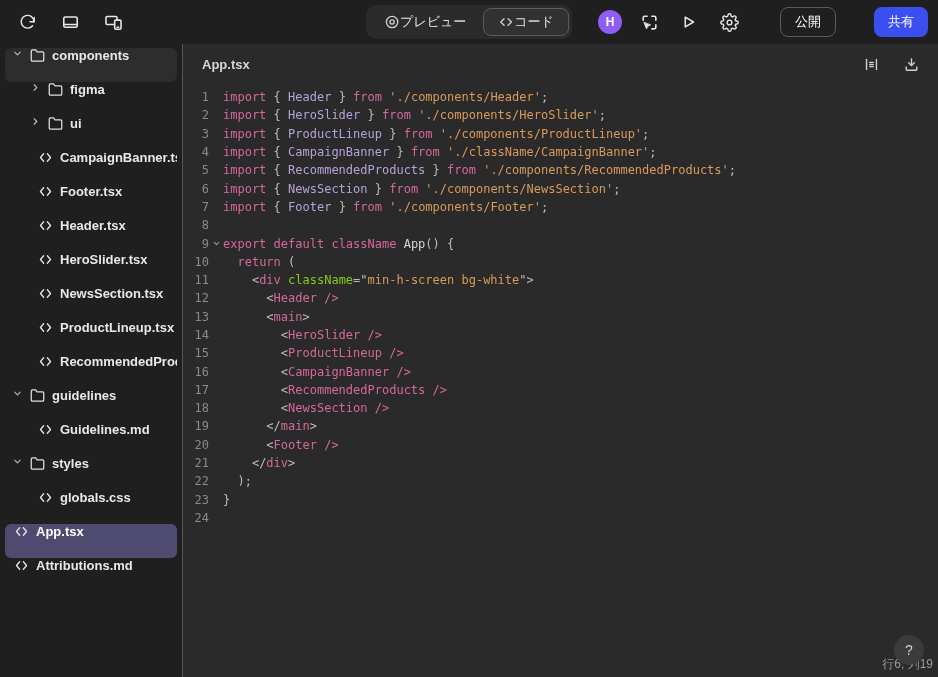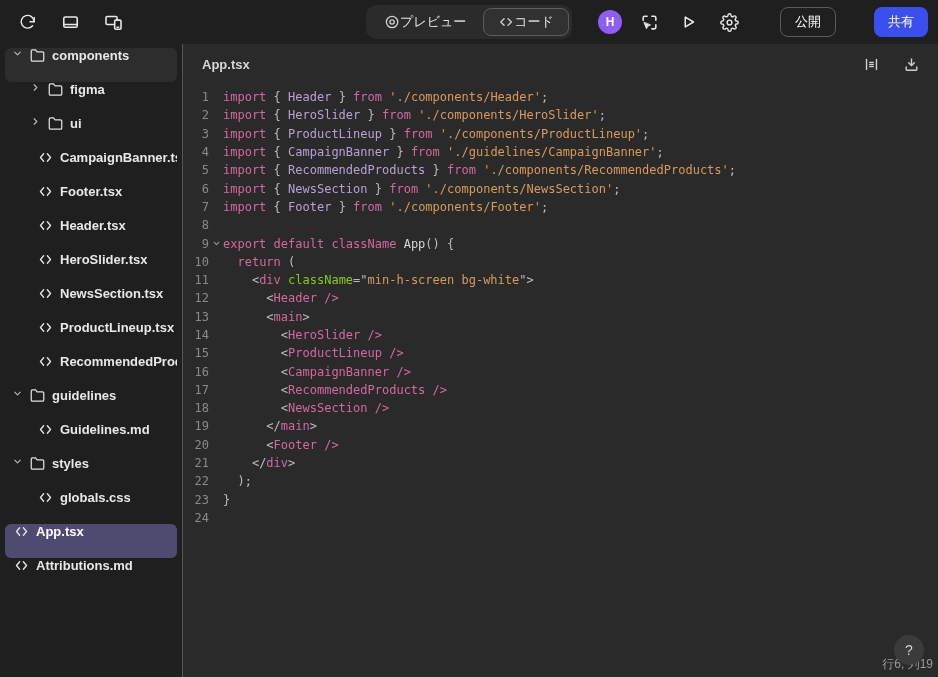--- a/index.html
+++ b/index.html
@@ -297,21 +297,21 @@
           <span class="code-text"><span class="t-kw">import</span><span class="t-pn"> { </span><span class="t-id">HeroSlider</span><span class="t-pn"> } </span><span class="t-kw">from</span><span class="t-pl"> </span><span class="t-str">'./components/HeroSlider'</span><span class="t-pn">;</span></span>
         </div>
         <div class="code-line">
           <span class="ln-num">3</span>
           <span class="ln-fold"></span>
           <span class="code-text"><span class="t-kw">import</span><span class="t-pn"> { </span><span class="t-id">ProductLineup</span><span class="t-pn"> } </span><span class="t-kw">from</span><span class="t-pl"> </span><span class="t-str">'./components/ProductLineup'</span><span class="t-pn">;</span></span>
         </div>
         <div class="code-line">
           <span class="ln-num">4</span>
           <span class="ln-fold"></span>
-          <span class="code-text"><span class="t-kw">import</span><span class="t-pn"> { </span><span class="t-id">CampaignBanner</span><span class="t-pn"> } </span><span class="t-kw">from</span><span class="t-pl"> </span><span class="t-str">'./guidelines/CampaignBanner'</span><span class="t-pn">;</span></span>
+          <span class="code-text"><span class="t-kw">import</span><span class="t-pn"> { </span><span class="t-id">CampaignBanner</span><span class="t-pn"> } </span><span class="t-kw">from</span><span class="t-pl"> </span><span class="t-str">'./className/CampaignBanner'</span><span class="t-pn">;</span></span>
         </div>
         <div class="code-line">
           <span class="ln-num">5</span>
           <span class="ln-fold"></span>
           <span class="code-text"><span class="t-kw">import</span><span class="t-pn"> { </span><span class="t-id">RecommendedProducts</span><span class="t-pn"> } </span><span class="t-kw">from</span><span class="t-pl"> </span><span class="t-str">'./components/RecommendedProducts'</span><span class="t-pn">;</span></span>
         </div>
         <div class="code-line">
           <span class="ln-num">6</span>
           <span class="ln-fold"></span>
           <span class="code-text"><span class="t-kw">import</span><span class="t-pn"> { </span><span class="t-id">NewsSection</span><span class="t-pn"> } </span><span class="t-kw">from</span><span class="t-pl"> </span><span class="t-str">'./components/NewsSection'</span><span class="t-pn">;</span></span>

